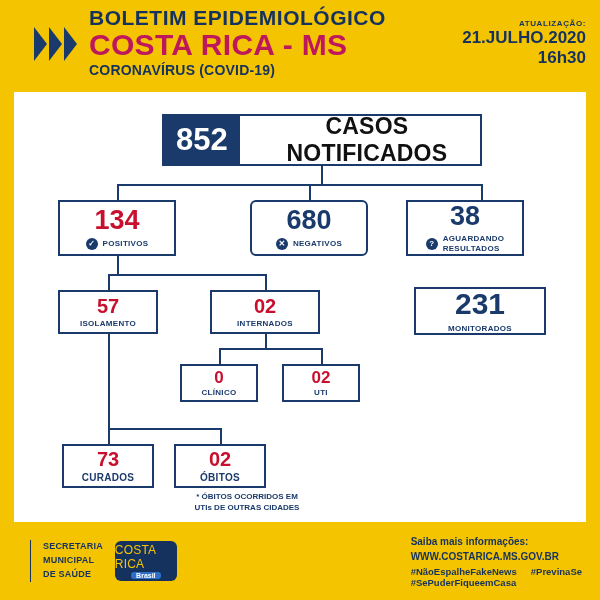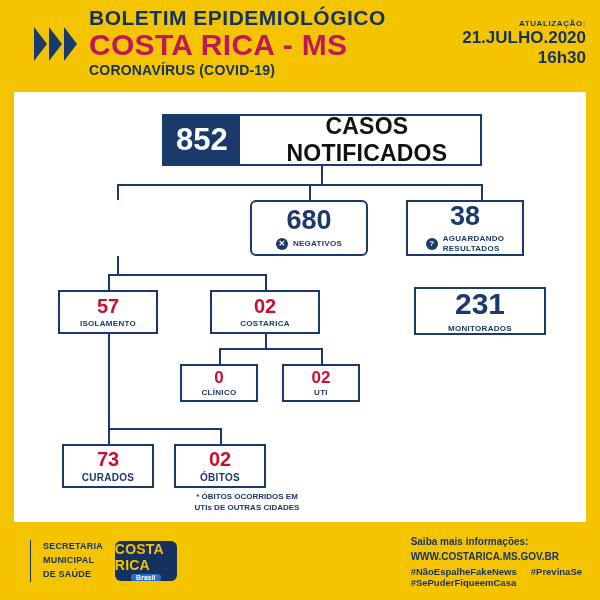--- a/index.html
+++ b/index.html
@@ -156,21 +156,21 @@
   }
   .crest {
     margin-left: 12px;
     width: 62px; height: 40px;
     background: #15325e;
     border-radius: 6px;
     display: flex; flex-direction: column;
     align-items: center; justify-content: center;
     color: #f5c400; position: relative;
   }
-  .crest .c1 { font-size: 14px; font-weight: bold; letter-spacing: 0.2px; }
+  .crest .c1 { font-size: 12px; font-weight: normal; letter-spacing: 0.2px; }
   .crest .c2 {
     font-size: 7px; font-weight: bold; color: #fff;
     background: #2d6fc9; border-radius: 3px; padding: 0 5px; margin-top: 1px;
   }
   .f-right { margin-left: auto; text-align: left; color: #15325e; }
   .f-right .saiba { font-size: 10px; font-weight: bold; line-height: 1.5; }
   .f-right .site { font-size: 10px; font-weight: bold; line-height: 1.5; }
   .tags { display: flex; gap: 14px; margin-top: 2px; }
   .tag { font-size: 9.5px; font-weight: bold; color: #15325e; }
   .tags2 { margin-top: 0; }
@@ -219,20 +219,27 @@
     <div class="ln lnv" style="left:94px; top:182px; height:154px;"></div>
     <div class="ln lnh" style="left:94px; top:336px; width:112px;"></div>
     <div class="ln lnv" style="left:94px; top:336px; height:16px;"></div>
     <div class="ln lnv" style="left:206px; top:336px; height:16px;"></div>
 
     <div class="box" id="box-notified">
       <div class="badge">852</div>
       <div class="lbltxt">CASOS NOTIFICADOS</div>
     </div>
 
+    <div class="box row2" id="box-pos">
+      <div class="num red">134</div>
+      <div class="capline">
+        <span class="mark">✓</span>
+        <span class="cap">POSITIVOS</span>
+      </div>
+    </div>
 
     <div class="box row2" id="box-neg">
       <div class="num">680</div>
       <div class="capline">
         <span class="mark">✕</span>
         <span class="cap">NEGATIVOS</span>
       </div>
     </div>
 
     <div class="box row2" id="box-aguard">
@@ -246,21 +253,21 @@
       </div>
     </div>
 
     <div class="box" id="box-isol">
       <div class="num red">57</div>
       <div class="cap">ISOLAMENTO</div>
     </div>
 
     <div class="box" id="box-intern">
       <div class="num red">02</div>
-      <div class="cap">COSTARICA</div>
+      <div class="cap">INTERNADOS</div>
     </div>
 
     <div class="box" id="box-monit">
       <div class="num">231</div>
       <div class="cap">MONITORADOS</div>
     </div>
 
     <div class="box" id="box-clinico">
       <div class="num red">0</div>
       <div class="cap">CLÍNICO</div>

